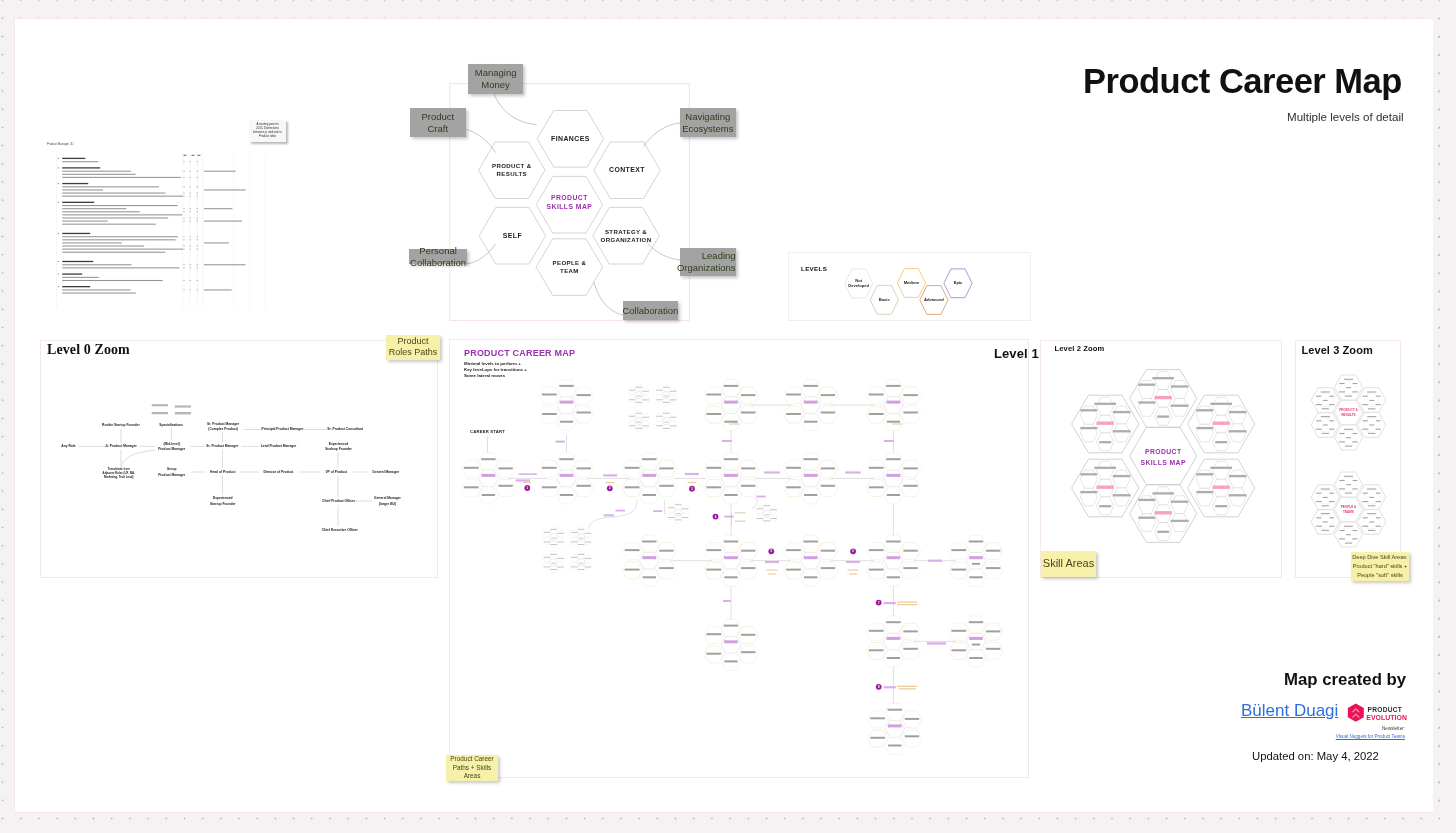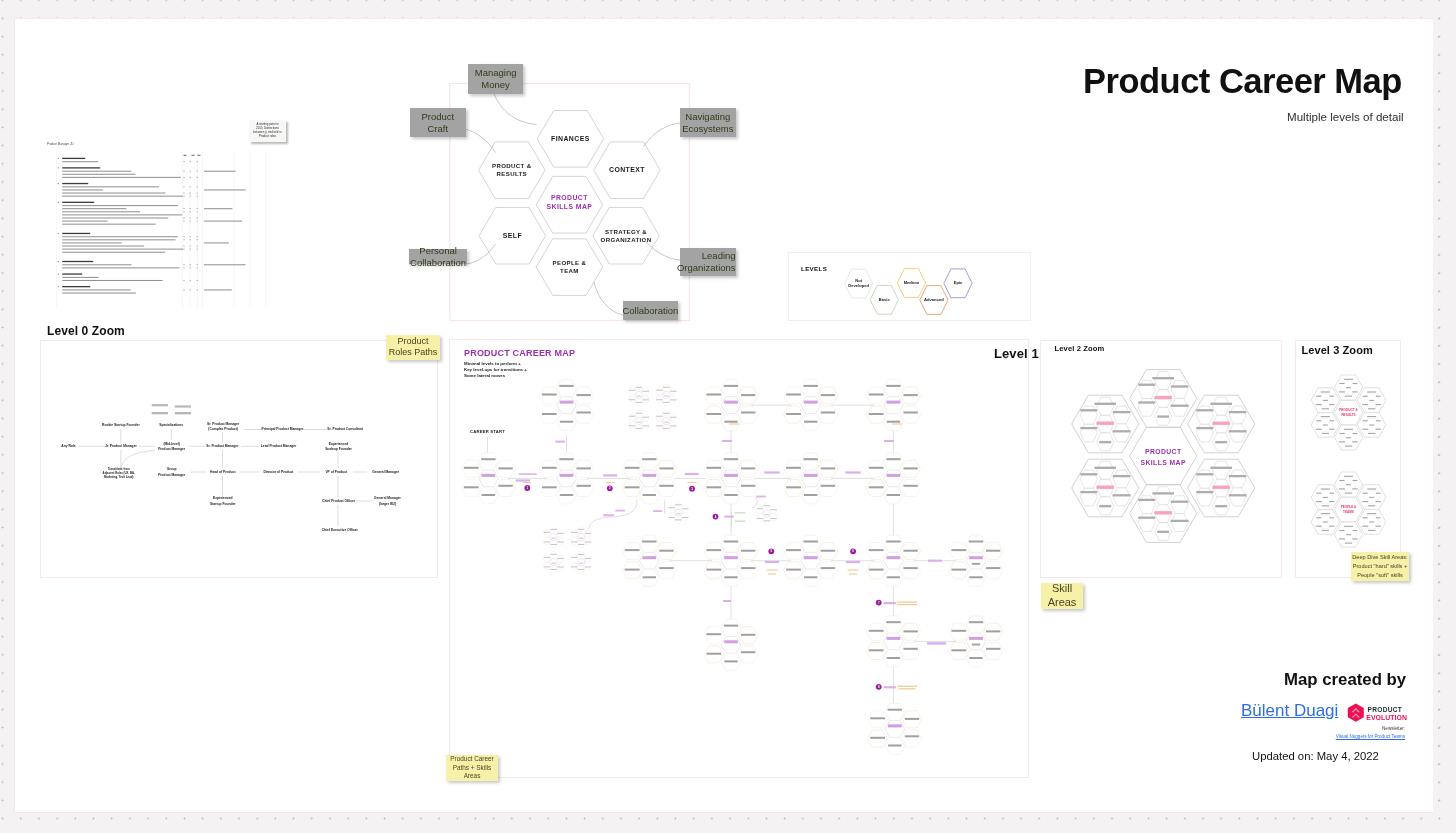--- a/index.html
+++ b/index.html
@@ -204,21 +204,21 @@
       <rect x="138.3" y="149.5500000000001" width="1.4" height="0.8" fill="#a0a0a0"></rect>
       <rect x="144.60000000000002" y="149.5500000000001" width="1.4" height="0.8" fill="#a0a0a0"></rect>
       <rect x="151.60000000000002" y="149.5500000000001" width="1.4" height="0.8" fill="#a0a0a0"></rect>
       <rect x="159" y="149.4500000000001" width="27.752320909472232" height="1" fill="#8e8e8e"></rect>
       <rect x="17.200000000000003" y="152.54000000000008" width="73.78253554448818" height="1" fill="#8e8e8e"></rect>
     </svg>
   </div>
 
 <div id="panels-root">
     <div class="panel" style="left: 40px; top: 340.4px; width: 397.5px; height: 237.5px;"></div>
-    <div class="panel-title" style="left: 47px; top: 324px; font-size: 12px;">Level 0 Zoom</div>
+    <div class="panel-title" style="left: 47px; top: 342px; font-size: 14px; font-family: Liberation Serif, serif;">Level 0 Zoom</div>
     <svg width="398" height="234" viewBox="0 0 398 234" style="position: absolute; left: 40px; top: 342px;">
       <line x1="38" y1="104.30000000000001" x2="65" y2="104.30000000000001" stroke="#cfcfcf" stroke-width="0.7"></line>
       <line x1="99" y1="104.30000000000001" x2="115" y2="104.30000000000001" stroke="#cfcfcf" stroke-width="0.7"></line>
       <line x1="150" y1="104.30000000000001" x2="165" y2="104.30000000000001" stroke="#cfcfcf" stroke-width="0.7"></line>
       <line x1="201" y1="104.30000000000001" x2="219" y2="104.30000000000001" stroke="#cfcfcf" stroke-width="0.7"></line>
       <line x1="204" y1="87.5" x2="223" y2="87.5" stroke="#cfcfcf" stroke-width="0.7"></line>
       <line x1="263" y1="87.5" x2="287" y2="87.5" stroke="#cfcfcf" stroke-width="0.7"></line>
       <line x1="151" y1="130" x2="166" y2="130" stroke="#cfcfcf" stroke-width="0.7"></line>
       <line x1="200" y1="130" x2="219" y2="130" stroke="#cfcfcf" stroke-width="0.7"></line>
       <line x1="258" y1="130" x2="280" y2="130" stroke="#cfcfcf" stroke-width="0.7"></line>
@@ -1051,20 +1051,20 @@
   </div>
 <div class="note note-yellow" style="left: 386px; top: 334.5px; width: 54px; height: 25px; font-size: 9px; line-height: 1.25; display: flex; flex-direction: column; align-items: center; justify-content: center;">
     <span>Product</span>
     <span>Roles Paths</span>
   </div>
 <div class="note note-yellow" style="left: 446px; top: 755px; width: 52px; height: 26px; font-size: 6.4px; line-height: 1.35; display: flex; flex-direction: column; align-items: center; justify-content: center;">
     <span>Product Career</span>
     <span>Paths + Skills</span>
     <span>Areas</span>
   </div>
-<div class="note note-yellow" style="left: 1041px; top: 550.5px; width: 42px; height: 26px; font-size: 11px; line-height: 1.25; display: flex; flex-direction: column; align-items: center; justify-content: center; margin-top: 32px;">
+<div class="note note-yellow" style="left: 1041px; top: 550.5px; width: 55px; height: 26px; font-size: 11px; line-height: 1.25; display: flex; flex-direction: column; align-items: center; justify-content: center;">
     <span>Skill Areas</span>
   </div>
 <div class="note note-yellow" style="left: 1351px; top: 552px; width: 58px; height: 29px; font-size: 5.6px; line-height: 1.6; display: flex; flex-direction: column; align-items: center; justify-content: center;">
     <span>Deep Dive Skill Areas:</span>
     <span>Product "hard" skills +</span>
     <span>People "soft" skills</span>
   </div>
 
 </body></html>

